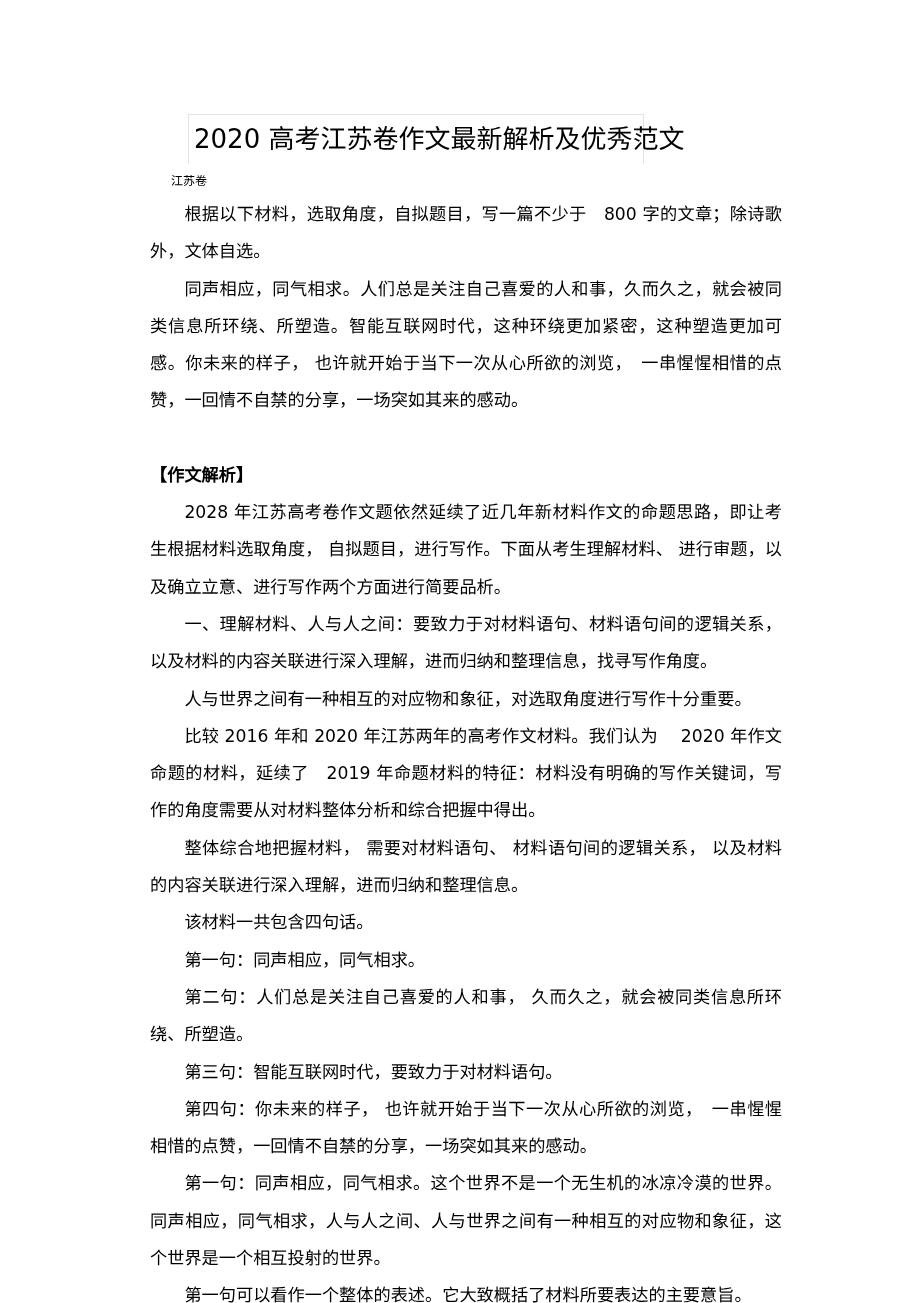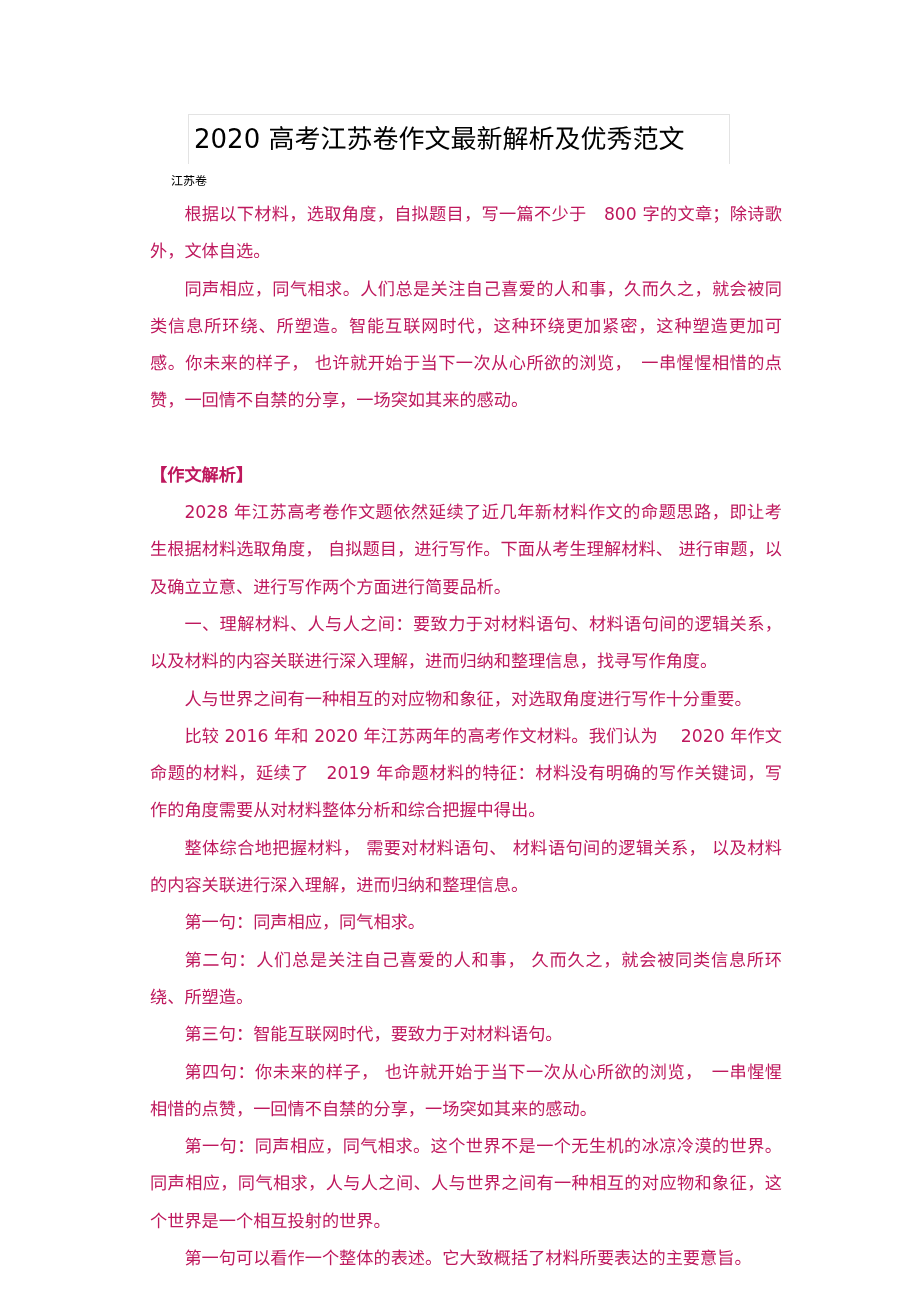--- a/index.html
+++ b/index.html
@@ -20,21 +20,21 @@
     background: #ffffff;
     overflow: hidden;
     box-sizing: border-box;
   }
 
   
   .title-wrap {
     position: absolute;
     left: 188px;
     top: 114px;
-    width: 542px;
+    width: 456px;
     height: 50px;
     border: 1px solid #e3e3e3;
     border-bottom: none;
     box-sizing: border-box;
   }
   .doc-title {
     position: absolute;
     left: 5px;
     top: 2px;
     white-space: nowrap;
@@ -64,21 +64,21 @@
     width: 632px;
   }
   .para {
     margin: 0;
     padding: 0;
     font-size: 17.2px;
     line-height: 37.3px;
     text-align: justify;
     text-justify: inter-character;
     text-indent: 2em;
-    color: #be185d;
+    color: #000000;
     word-break: break-all;
   }
   .para.no-indent {
     text-indent: 0;
   }
   .para.gap-before {
     margin-top: 37px;
     font-weight: bold;
   }
   
@@ -106,20 +106,21 @@
     <p class="para">2028 年江苏高考卷作文题依然延续了近几年新材料作文的命题思路，即让考生根据材料选取角度， 自拟题目，进行写作。下面从考生理解材料、 进行审题，以及确立立意、进行写作两个方面进行简要品析。</p>
 
     <p class="para">一、理解材料、人与人之间：要致力于对材料语句、材料语句间的逻辑关系，以及材料的内容关联进行深入理解，进而归纳和整理信息，找寻写作角度。</p>
 
     <p class="para">人与世界之间有一种相互的对应物和象征，对选取角度进行写作十分重要。</p>
 
     <p class="para">比较 2016 年和 2020 年江苏两年的高考作文材料。我们认为　 2020 年作文命题的材料，延续了　2019 年命题材料的特征：材料没有明确的写作关键词，写作的角度需要从对材料整体分析和综合把握中得出。</p>
 
     <p class="para">整体综合地把握材料， 需要对材料语句、 材料语句间的逻辑关系， 以及材料的内容关联进行深入理解，进而归纳和整理信息。</p>
 
+    <p class="para">该材料一共包含四句话。</p>
 
     <p class="para">第一句：同声相应，同气相求。</p>
 
     <p class="para">第二句：人们总是关注自己喜爱的人和事， 久而久之，就会被同类信息所环绕、所塑造。</p>
 
     <p class="para">第三句：智能互联网时代，要致力于对材料语句。</p>
 
     <p class="para">第四句：你未来的样子， 也许就开始于当下一次从心所欲的浏览，　一串惺惺相惜的点赞，一回情不自禁的分享，一场突如其来的感动。</p>
 
     <p class="para">第一句：同声相应，同气相求。这个世界不是一个无生机的冰凉冷漠的世界。同声相应，同气相求，人与人之间、人与世界之间有一种相互的对应物和象征，这个世界是一个相互投射的世界。</p>

